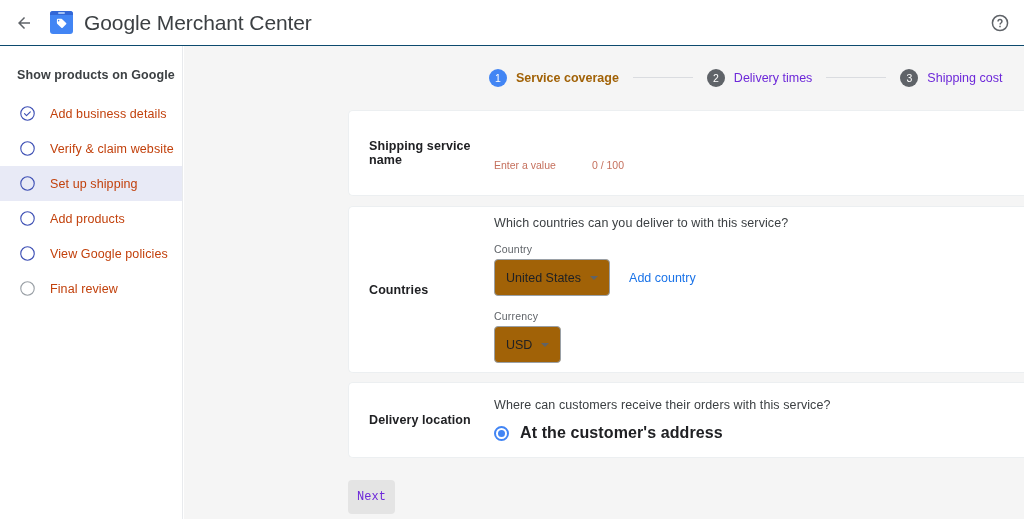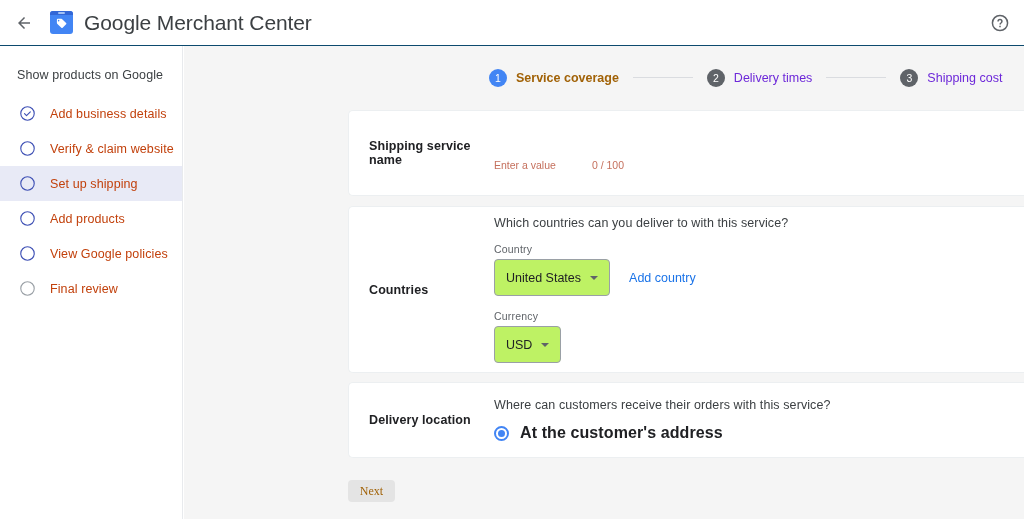--- a/index.html
+++ b/index.html
@@ -62,20 +62,21 @@
     position: absolute; top: 46px; left: 0;
     width: 183px; height: 473px;
     background: #ffffff;
     border-right: 1px solid #e8eaed;
     padding-top: 22px;
   }
   .sidebar-title {
     font-size: 12.5px; color: #3c4043;
     padding: 0 0 0 17px; margin-bottom: 14px;
     letter-spacing: 0.1px;
+    font-weight: bold;
   }
   .nav-item {
     display: flex; align-items: center;
     height: 35px;
     padding-left: 19px;
     cursor: pointer;
     font-size: 12.5px;
     color: #c2410c;
   }
   .nav-item.active { background: #e8eaf6; }
@@ -167,21 +168,21 @@
     font-size: 10.5px; color: #5f6368;
     margin-bottom: 4px; letter-spacing: 0.2px;
   }
   .select-row { display: flex; align-items: center; }
   .select-box {
     height: 37px;
     border: 1px solid #9aa0a6;
     border-radius: 4px;
     display: inline-flex; align-items: center;
     padding: 0 11px;
-    background: #bef264;
+    background: #a16207;
     cursor: pointer;
     font-size: 12.5px;
     color: #202124;
   }
   .select-box .caret {
     margin-left: 9px;
     width: 0; height: 0;
     border-left: 4px solid transparent;
     border-right: 4px solid transparent;
     border-top: 4.5px solid #5f6368;
@@ -205,26 +206,26 @@
     width: 7px; height: 7px; border-radius: 50%; background: #4285f4;
   }
   .radio-label {
     font-size: 16px; color: #202124; font-weight: bold;
     letter-spacing: 0.1px;
   }
 
   
   .next-btn {
     margin-left: 164px; margin-top: 22px;
-    width: 47px; height: 22px;
+    width: 47px; height: 34px;
     background: #e4e4e4;
     border: none; border-radius: 4px;
-    color: #a16207;
+    color: #6d28d9;
     font-size: 12px;
-    font-family: Liberation Serif, serif;
+    font-family: Liberation Mono, monospace;
     display: flex; align-items: center; justify-content: center;
     cursor: default;
   }
 </style>
 </head>
 <body>
 
 <div class="app">
 
   <div class="header">

